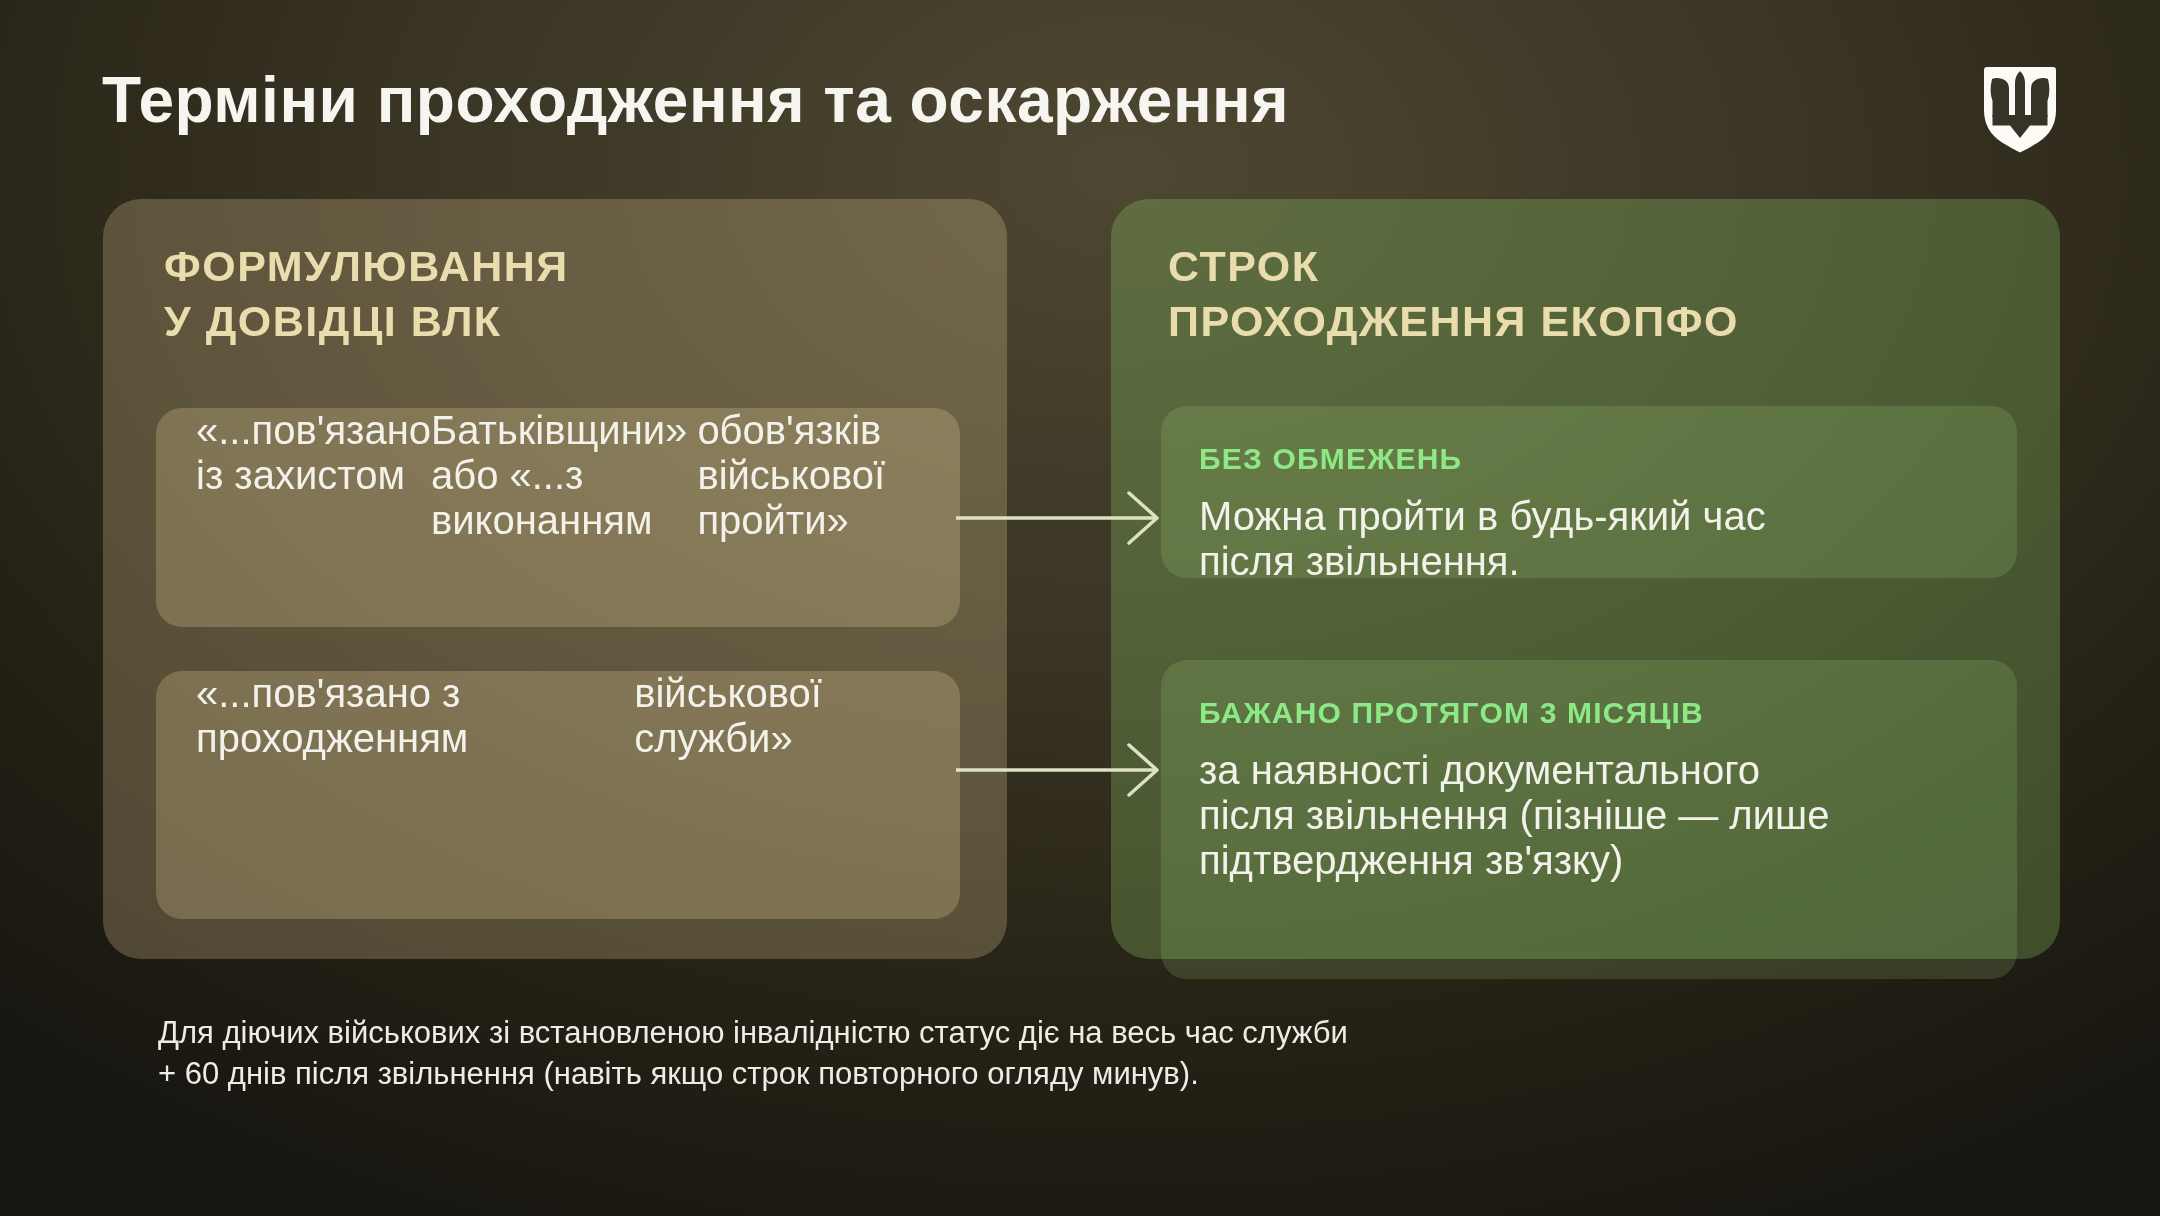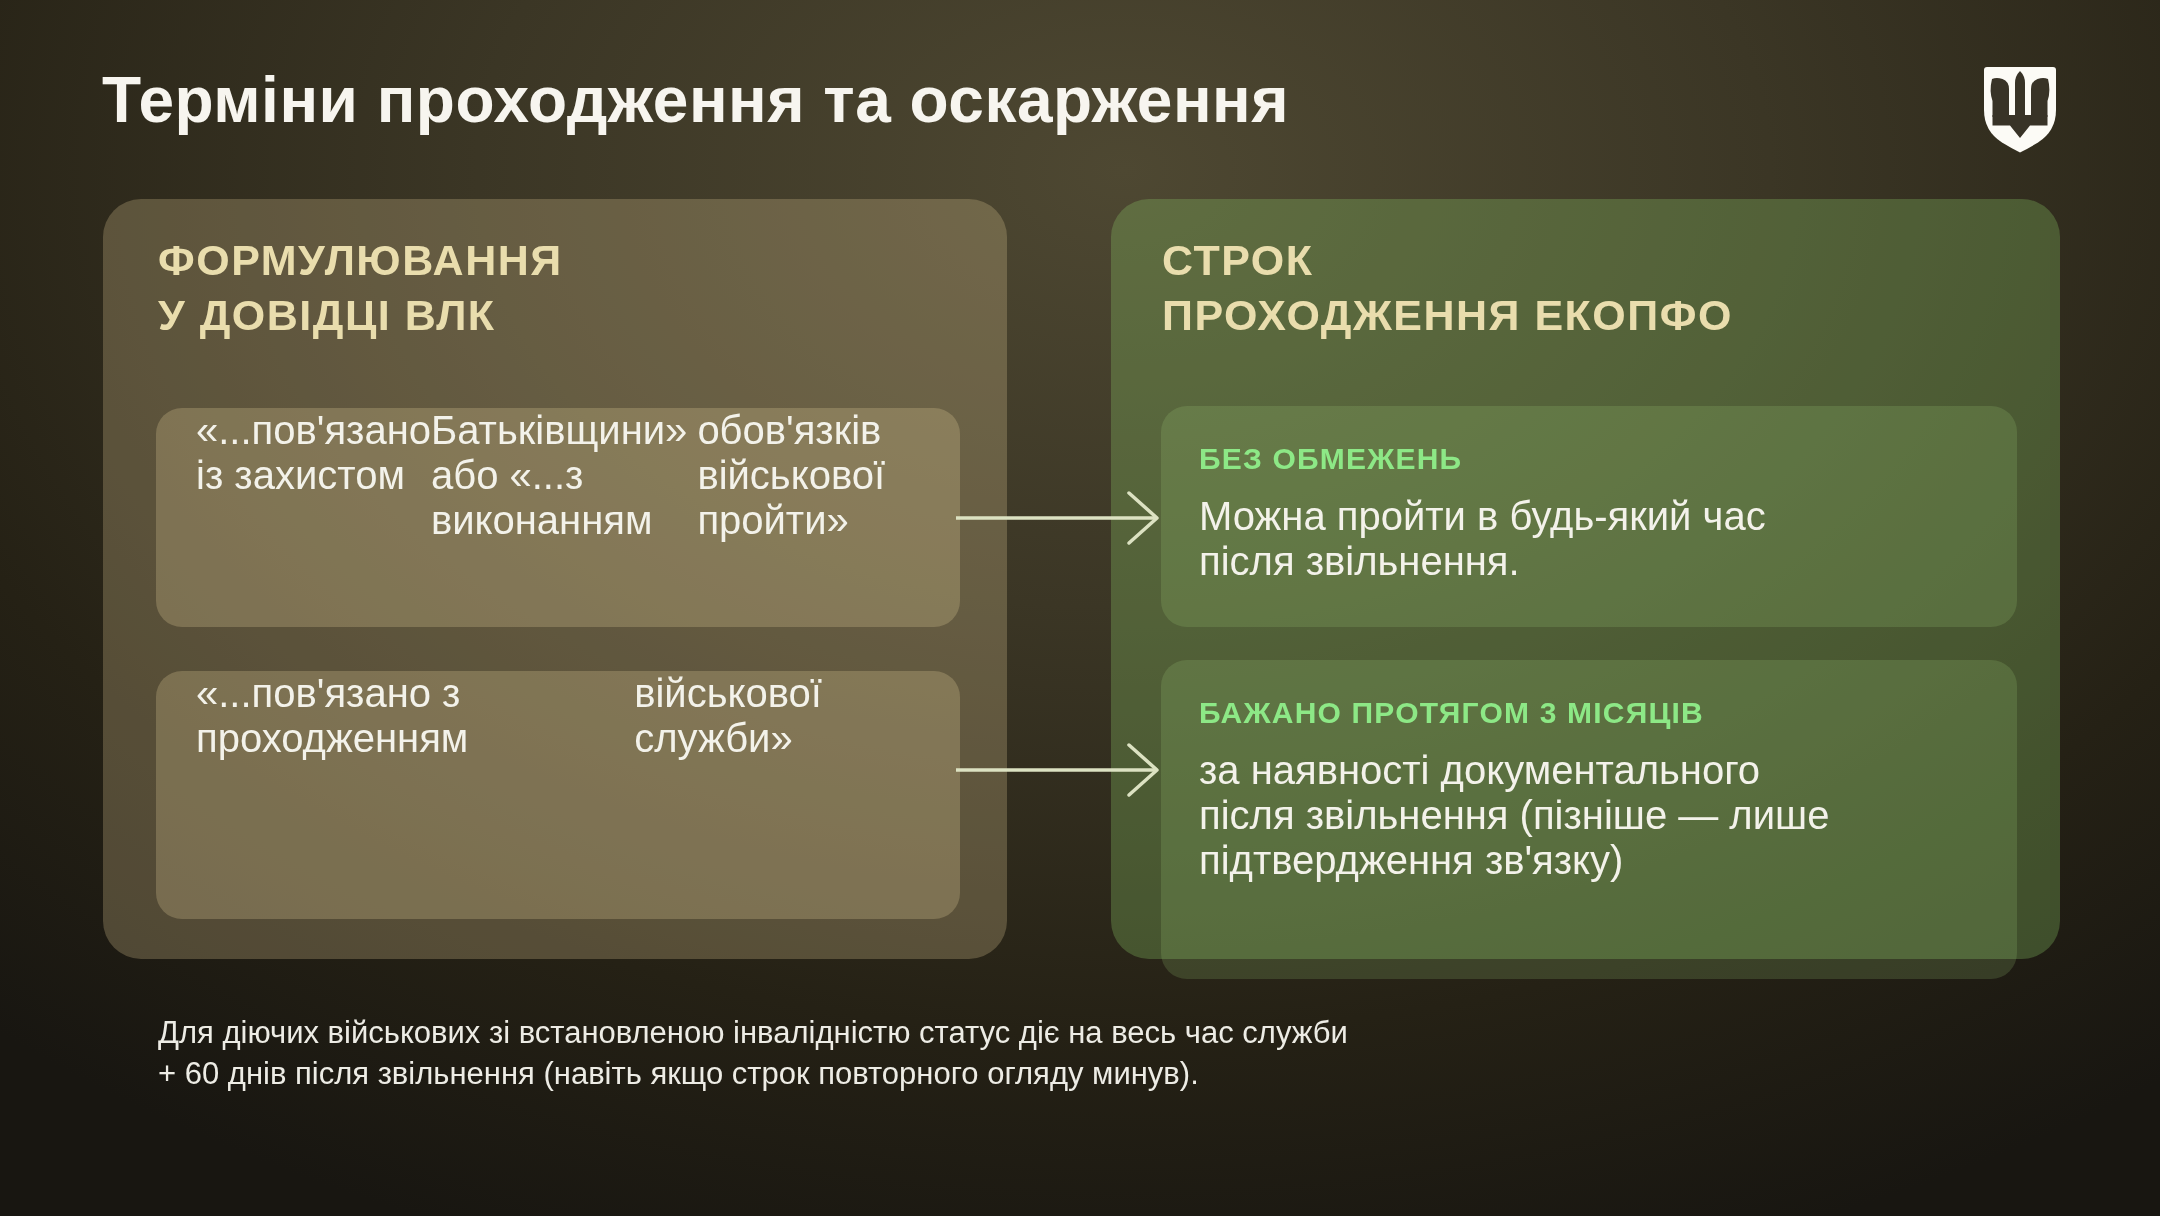--- a/index.html
+++ b/index.html
@@ -16,40 +16,40 @@
     font-size:64px;line-height:1.2;font-weight:700;
     letter-spacing:0.5px;color:#f7f5ef;white-space:nowrap;
   }
   .logo{position:absolute;left:1978px;top:61px;width:84px;height:98px;}
 
   .panel{position:absolute;top:199px;height:760px;border-radius:38px;}
   .panel-left{left:103px;width:904px;background:rgba(216,194,142,0.28);}
   .panel-right{left:1111px;width:949px;background:rgba(138,198,104,0.30);}
 
   .panel-title{
-    position:absolute;left:55px;top:34px;margin:0;
+    position:absolute;left:55px;top:34px;margin:6px;
     font-size:43px;line-height:55px;font-weight:700;
     letter-spacing:1.5px;color:#e9ddad;
   }
   .panel-right .panel-title{left:51px;}
   .ln{display:block;}
 
   .card{
     position:absolute;border-radius:26px;
     color:#f3f2ea;font-size:40px;line-height:45px;font-weight:400;
     box-sizing:border-box;
   }
   .panel-left .card{left:53px;width:804px;background:rgba(229,208,156,0.26);
     display:flex;flex-direction:row;justify-content:center;padding:0 40px;}
   .card-l1{top:209px;height:219px;}
   .card-l2{top:472px;height:248px;}
 
   .panel-right .card{left:50px;width:856px;background:rgba(165,215,125,0.18);
     padding:30px 38px;}
-  .card-r1{top:207px;height:221px;}
+  .card-r1{top:207px;height:172px;}
   .card-r2{top:461px;height:319px;}
 
   .card-label{
     display:block;
     font-size:30px;line-height:38px;font-weight:700;
     letter-spacing:1.2px;color:#8de886;margin:4px 0 16px 0;
   }
 
   .flow-arrow{position:absolute;width:206px;height:60px;}
   .arrow-1{left:956px;top:488px;}

